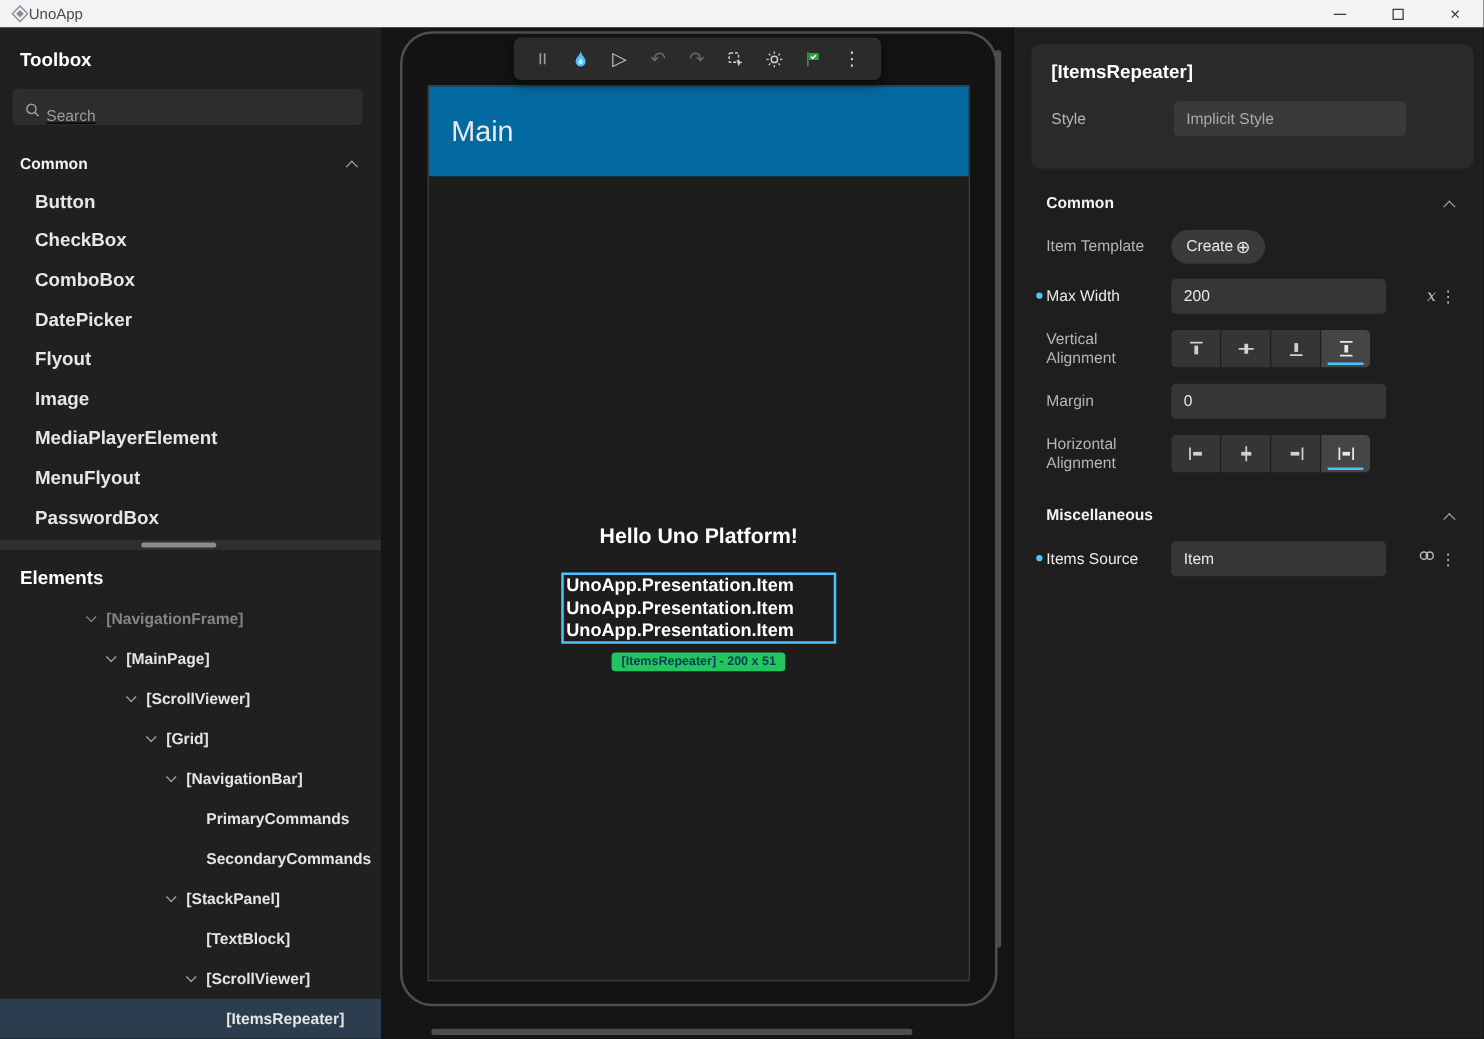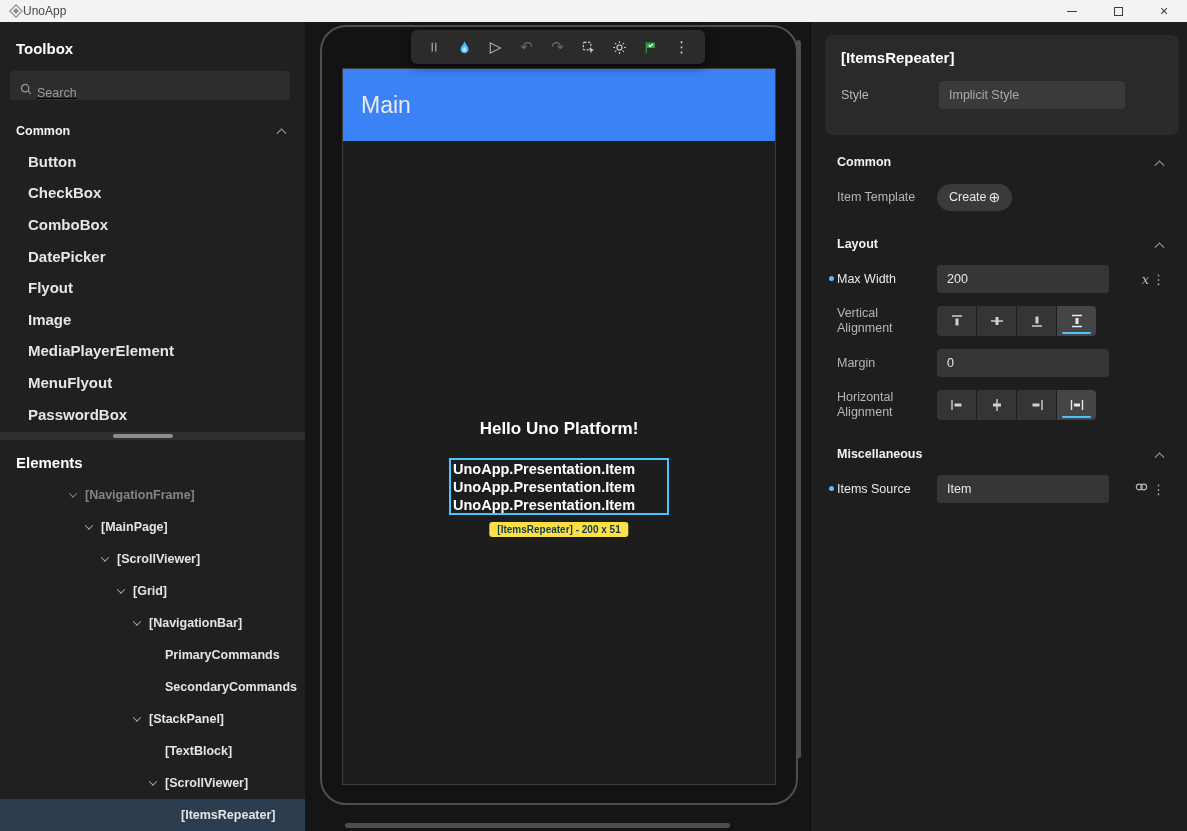--- a/index.html
+++ b/index.html
@@ -48,29 +48,29 @@
   .chev.up { transform:rotate(-135deg) translate(-2px,-2px); }
   .chev.none { border:none; }
   .chev.small { width:6px; height:6px; }
 
   
   .canvas { flex:1; position:relative; background:#151515; overflow:hidden; }
   .device { position:absolute; left:15px; top:3px; width:478px; height:780px; background:#131313;
     border:2px solid #4b4f54; border-radius:26px; }
   .screen { position:absolute; left:20px; right:20px; top:41px; bottom:18px; background:#1d1d1d;
     border:1px solid #3c3c3c; overflow:hidden; display:flex; flex-direction:column; }
-  .appbar { height:72px; background:#3b82f6; display:flex; align-items:center; padding-left:18px;
+  .appbar { height:72px; background:#0369a1; display:flex; align-items:center; padding-left:18px;
     font-size:23px; color:#eaeaea; flex-shrink:0; }
   .appbody { flex:1; position:relative; }
   .hello { position:absolute; top:278px; left:0; right:0; text-align:center; font-size:17px;
     font-weight:700; color:#ffffff; }
   .selection { position:absolute; top:317px; left:50%; transform:translateX(-50%); width:220px; height:57px;
     border:2px solid #4CC2FF; padding-left:2px; overflow:hidden; cursor:pointer; }
   .sel-line { font-size:14.5px; font-weight:700; color:#ffffff; line-height:18px; white-space:nowrap; }
-  .sel-badge { position:absolute; top:381px; left:50%; transform:translateX(-50%); background:#fde047;
+  .sel-badge { position:absolute; top:381px; left:50%; transform:translateX(-50%); background:#22c55e;
     color:#0e3a56; font-size:10px; font-weight:700; padding:2px 8px; border-radius:3px; white-space:nowrap; }
 
   .float-toolbar { position:absolute; top:8px; left:50%; transform:translateX(-50%); height:34px;
     background:#2b2b2b; border-radius:6px; display:flex; align-items:center; padding:0 10px; gap:5px;
     box-shadow:0 3px 10px rgba(0,0,0,.55); }
   .tb-btn { width:26px; height:26px; display:flex; align-items:center; justify-content:center;
     color:#cfcfcf; font-size:15px; border-radius:4px; cursor:pointer; }
   .tb-btn.dim { color:#6b6b6b; }
 
   .v-scroll { position:absolute; right:9px; top:18px; width:5px; height:718px; background:#4d4d4d; border-radius:3px; }
@@ -311,24 +311,20 @@
       </div>
 
       <div class="irow">
         <span class="ilabel">Item Template</span>
         <button class="create-btn">
           <span>Create</span>
           <span class="plus">⊕</span>
         </button>
       </div>
 
-      <div class="sec-header">
-        <span>Layout</span>
-        <span class="chev up"></span>
-      </div>
 
       <div class="irow">
         <span class="dot"></span>
         <span class="ilabel set">Max Width</span>
         <input class="input-ctl" value="200" style="">
         <span class="trail">
           <span class="xb">x</span>
           <span class="kb">⋮</span>
         </span>
       </div>

